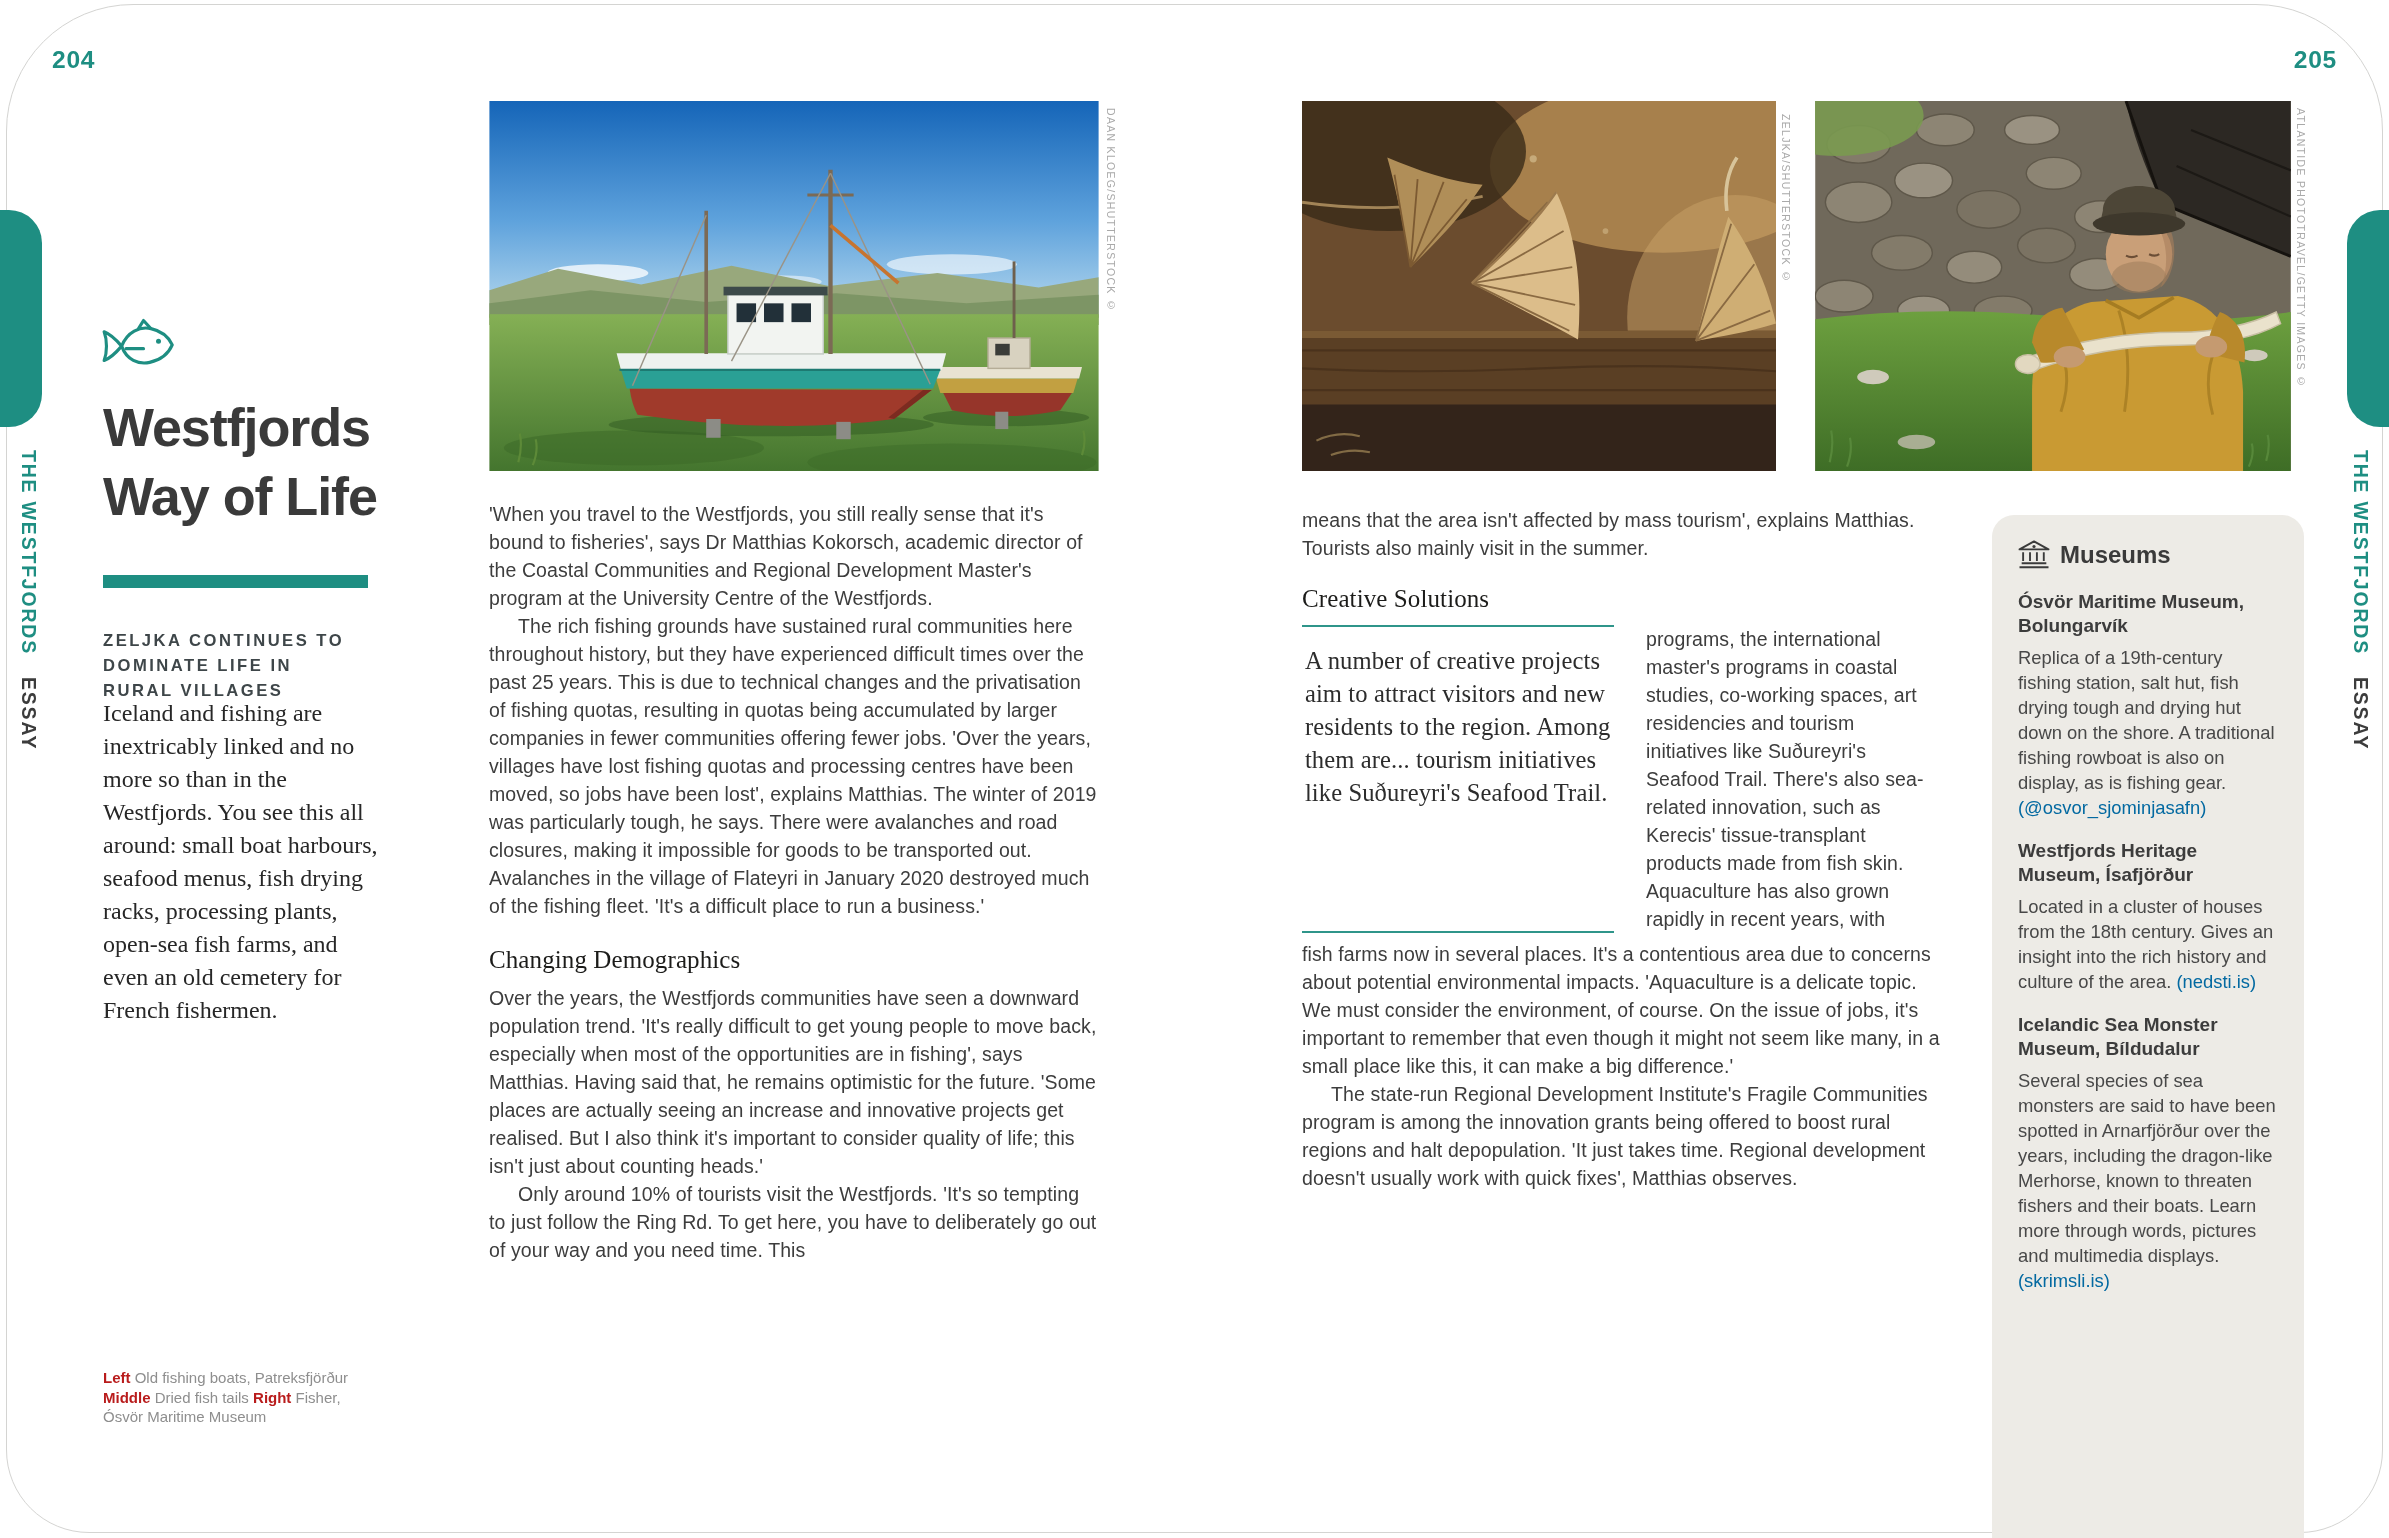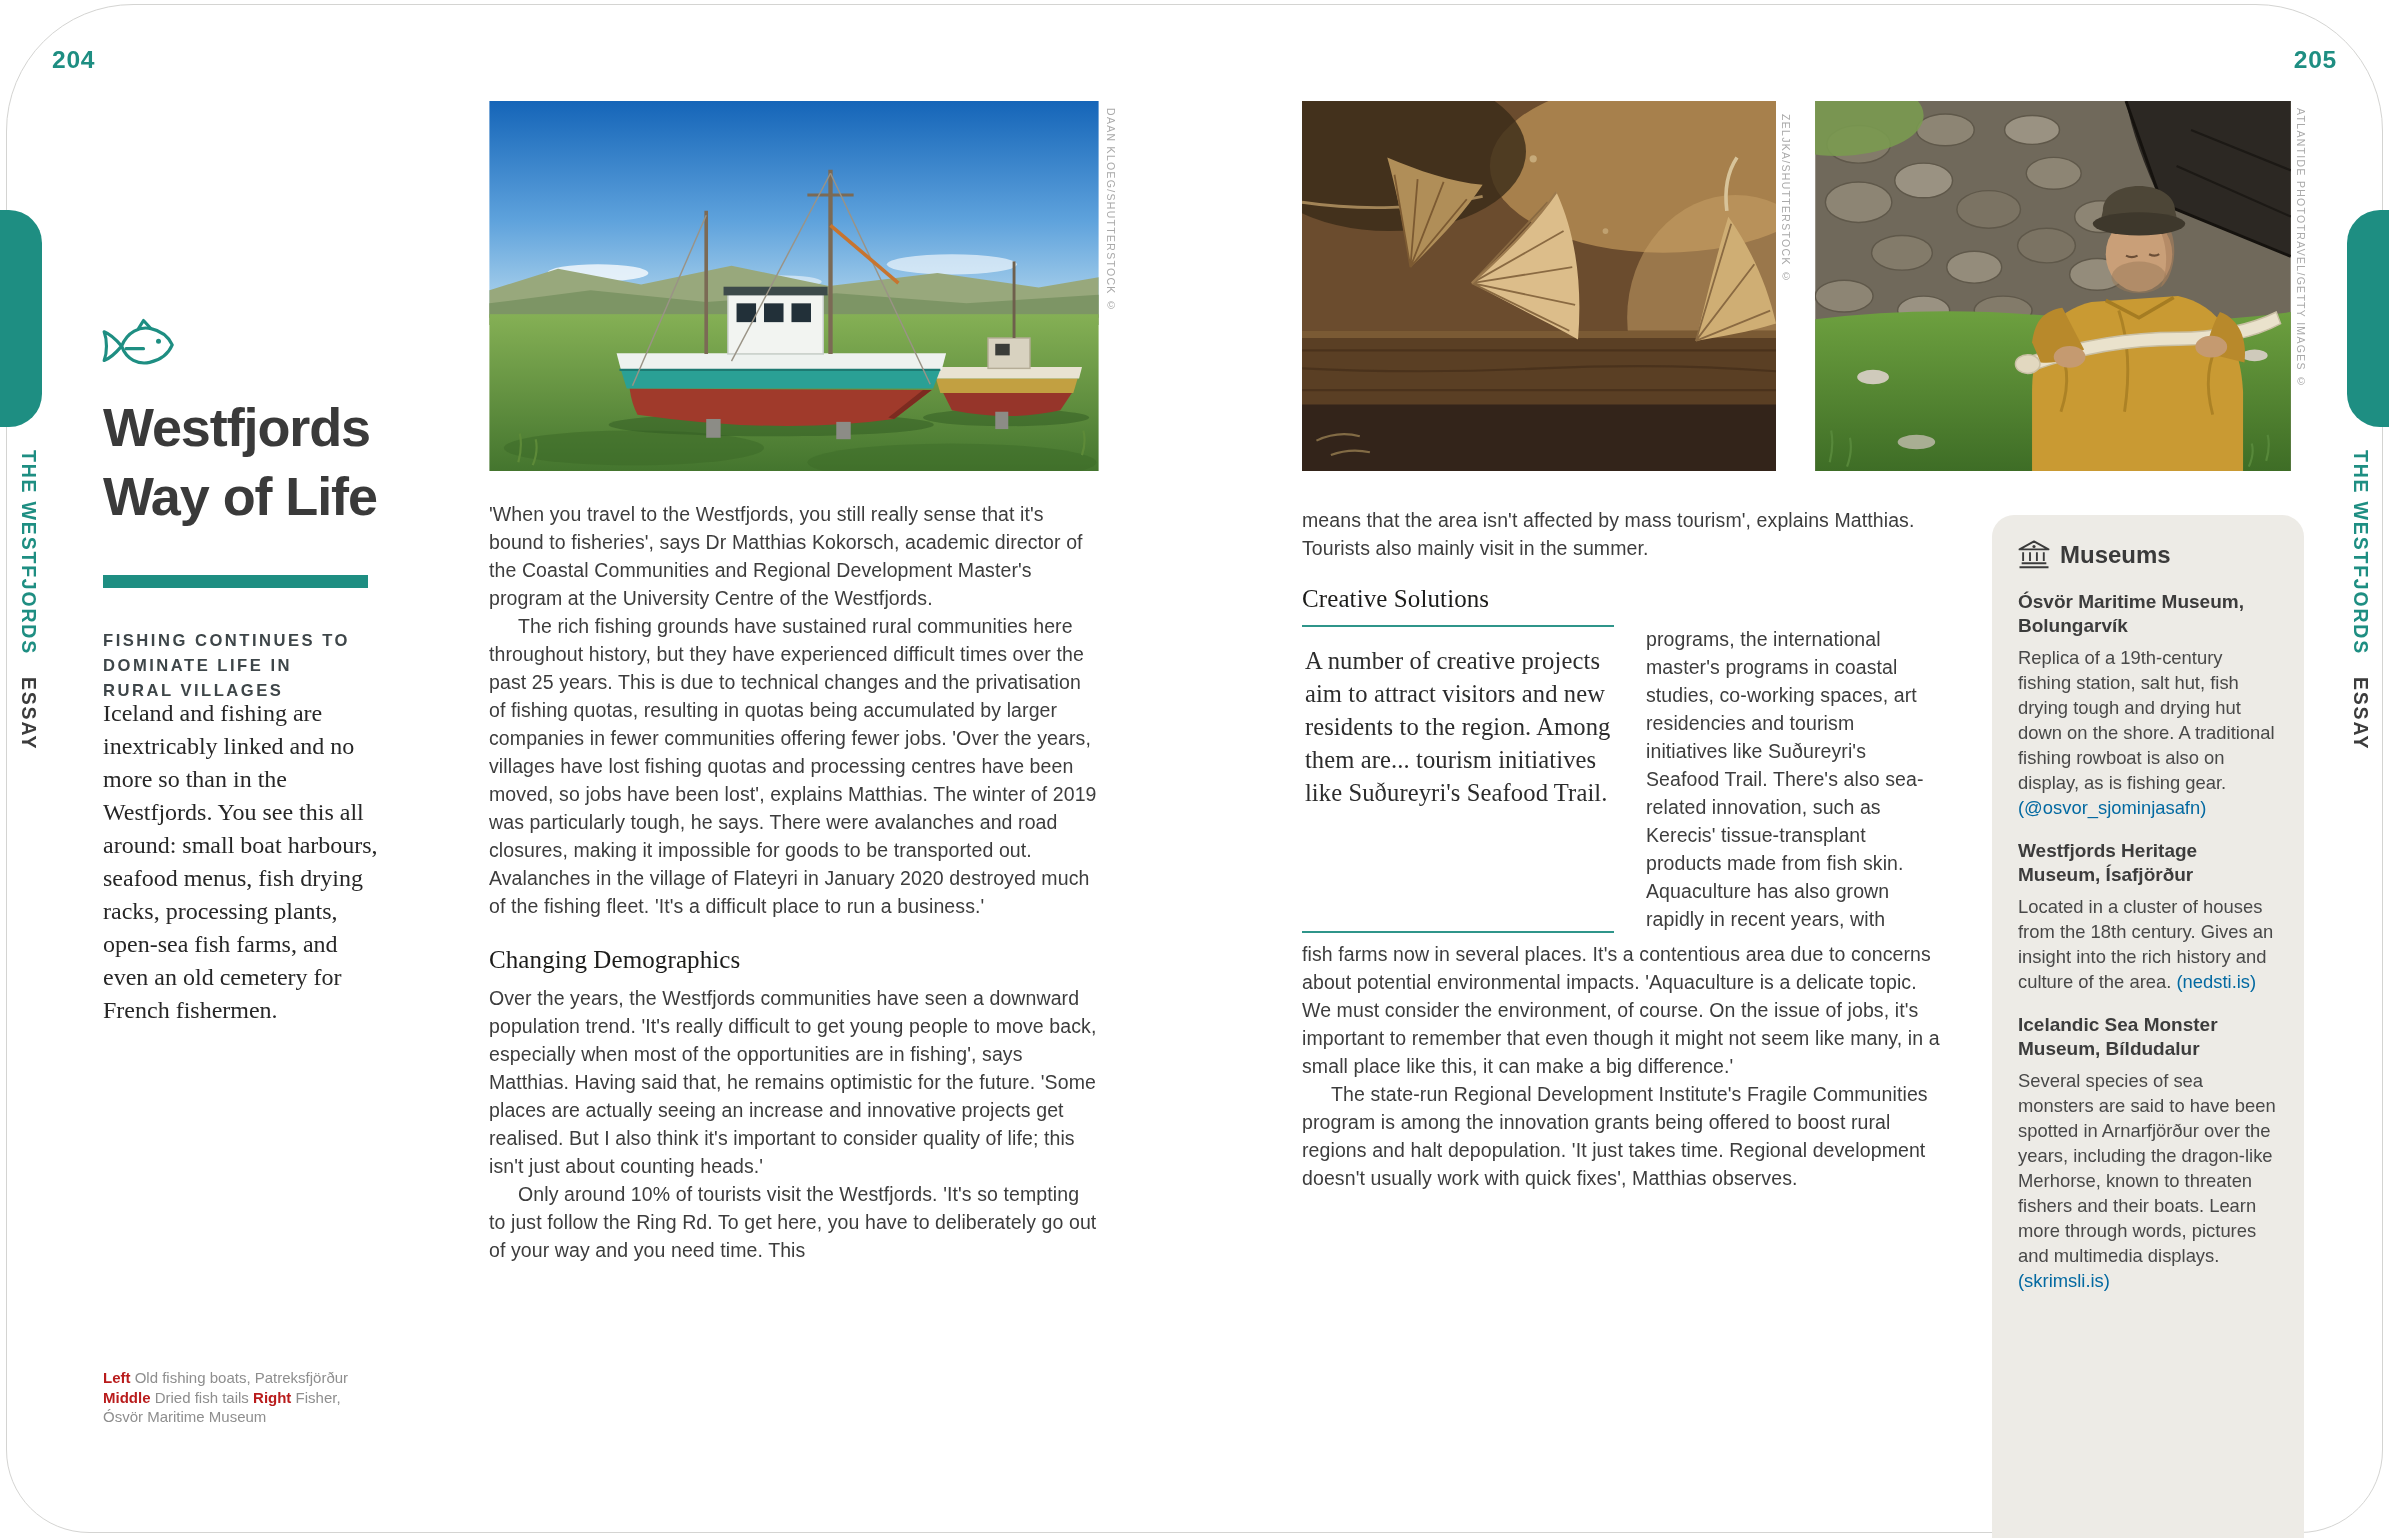--- a/index.html
+++ b/index.html
@@ -94,21 +94,21 @@
       </g>
       <circle cx="92" cy="38" r="4" fill="#1e8e82"></circle>
     </svg>
   </div>
 
   <div class="main-title">
     <div>Westfjords</div>
     <div>Way of Life</div>
   </div>
   <div class="title-bar"></div>
-  <div class="kicker">FISHING CONTINUES TO DOMINATE LIFE IN RURAL VILLAGES</div>
+  <div class="kicker">ZELJKA CONTINUES TO DOMINATE LIFE IN RURAL VILLAGES</div>
   <div class="intro">Iceland and fishing are inextricably linked and no more so than in the Westfjords. You see this all around: small boat harbours, seafood menus, fish drying racks, processing plants, open-sea fish farms, and even an old cemetery for French fishermen.</div>
 
   <div class="caption"><b>Left</b><span> Old fishing boats, Patreksfjörður </span><b>Middle</b><span> Dried fish tails </span><b>Right</b><span> Fisher, Ósvör Maritime Museum</span></div>
 
   <div class="photo" id="photo-boats">
     <svg viewBox="0 0 843 512" width="610" height="370">
       <defs>
         <linearGradient id="sky1" x1="0" y1="0" x2="0" y2="1">
           <stop offset="0" stop-color="#1565b8"></stop>
             <stop offset=".55" stop-color="#5ea2dc"></stop>

